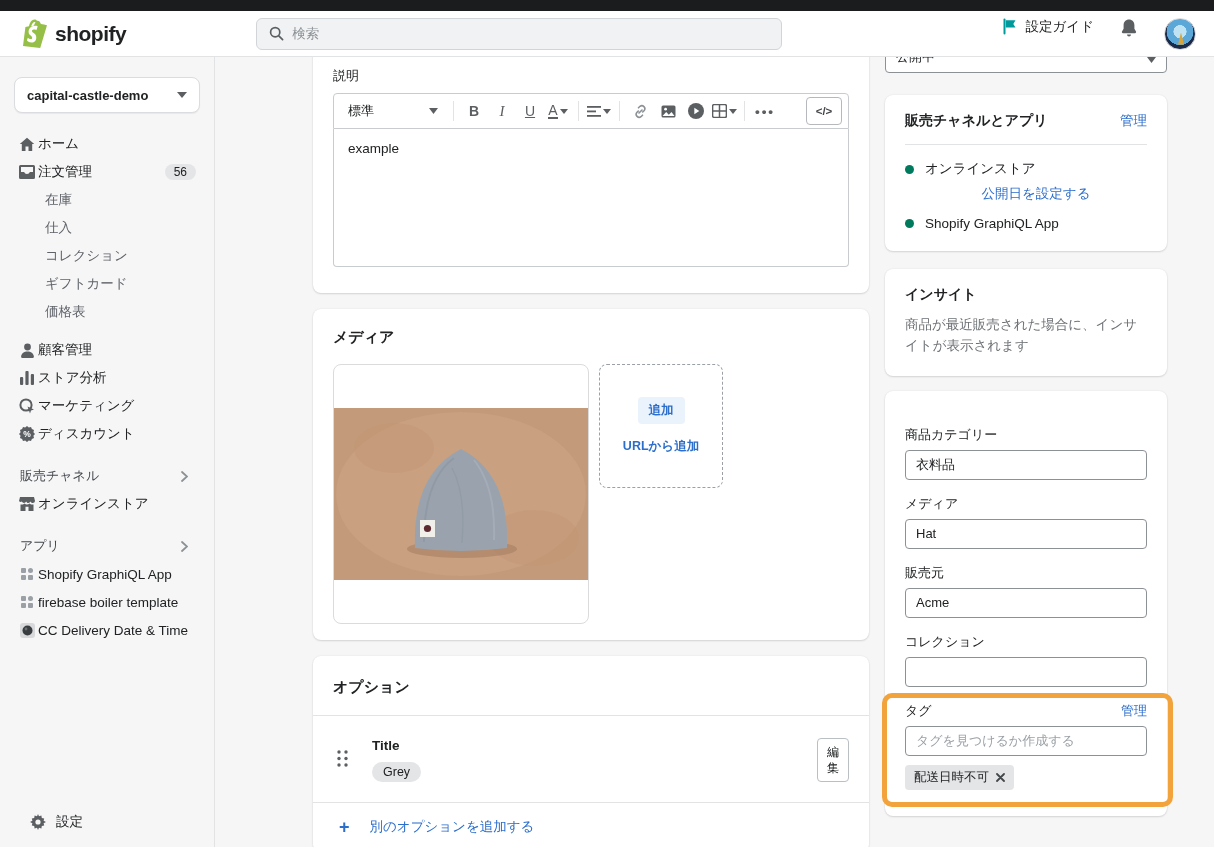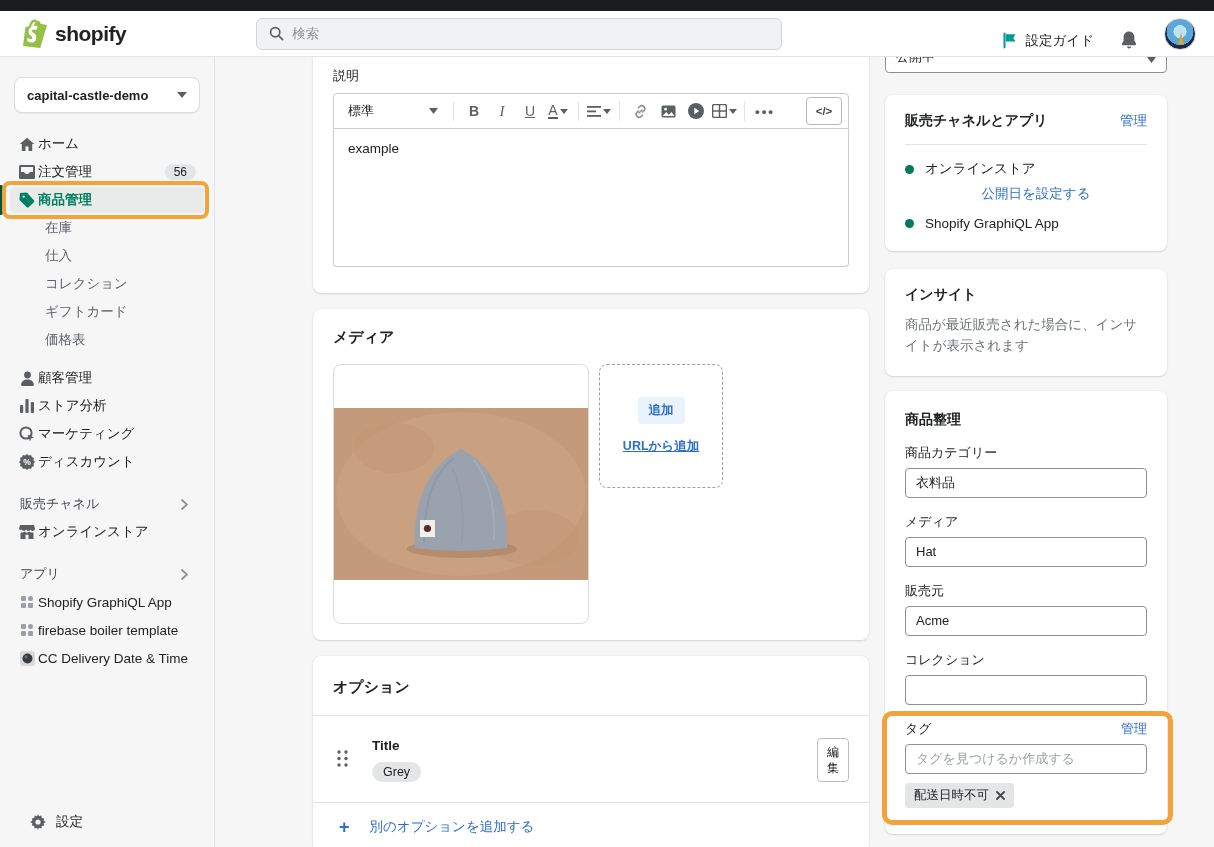--- a/index.html
+++ b/index.html
@@ -8,21 +8,21 @@
   svg { display:block; }
 
   
   .top-dark { height:11px; background:#1a1c1d; }
   .header { height:46px; background:#fff; border-bottom:1px solid #e1e3e5; display:flex; align-items:center; padding:0 18px 0 22px; }
   .logo { display:flex; align-items:center; gap:7px; }
   .logo-word { font-size:21px; font-weight:bold; letter-spacing:-0.5px; }
   .search-box { margin-left:130px; width:526px; height:32px; background:#f1f2f3; border:1px solid #d2d5d8; border-radius:6px; display:flex; align-items:center; gap:8px; padding:0 12px; }
   .search-box input { border:none; outline:none; background:transparent; font-size:13.5px; color:#202223; width:100%; font-family:inherit; }
   .search-box input::placeholder { color:#8c9196; }
-  .header-right { margin-left:auto; display:flex; align-items:flex-end; gap:26px; }
+  .header-right { margin-left:auto; display:flex; align-items:flex-start; gap:26px; }
   .setup-guide { display:flex; align-items:center; gap:8px; font-size:13.5px; color:#202223; cursor:pointer; }
   .avatar { width:32px; height:32px; border-radius:50%; background:radial-gradient(circle at 50% 42%, #bfe3f2 0 28%, #5aa7d8 29% 58%, #1c2a49 59% 100%); border:1px solid #d9dbdd; position:relative; overflow:hidden; }
   .avatar:after { content:""; position:absolute; left:13px; top:14px; width:6px; height:12px; background:#d9a43a; clip-path:polygon(50% 0,100% 100%,0 100%); }
 
   
   .app { display:flex; height:790px; }
   .sidebar { width:215px; border-right:1px solid #e1e3e5; background:#f6f6f7; position:relative; padding-top:20px; flex-shrink:0; }
   .content { flex:1; display:flex; gap:16px; padding:0 47px 0 98px; overflow:hidden; align-items:flex-start; }
 
   
@@ -58,21 +58,21 @@
   .code-btn { margin-left:auto; width:36px; height:28px; border:1px solid #b5b9bd; border-radius:4px; display:flex; align-items:center; justify-content:center; font-size:11.5px; font-weight:bold; color:#44474a; cursor:pointer; }
   .rte-area { border:1px solid #c9cccf; border-top:none; border-radius:0 0 4px 4px; height:138px; padding:12px 14px; font-size:13.5px; }
 
   
   .media-card { margin-top:16px; padding:19px 20px 16px; }
   .card-title { font-size:15px; font-weight:bold; }
   .media-body { display:flex; margin-top:17px; align-items:flex-start; }
   .media-thumb { width:256px; height:260px; border:1px solid #d9dbdd; border-radius:8px; background:#fff; display:flex; align-items:center; overflow:hidden; cursor:pointer; }
   .media-add { width:124px; height:124px; margin-left:10px; border:1px dashed #9aa0a5; border-radius:8px; display:flex; flex-direction:column; align-items:center; justify-content:center; gap:14px; }
   .add-btn { background:#eaf2fb; color:#2c6ecb; font-size:12.5px; font-weight:bold; border:none; border-radius:4px; padding:5px 11px; cursor:pointer; font-family:inherit; }
-  .url-link { color:#2c6ecb; font-size:12.5px; font-weight:bold; text-decoration:underline; cursor:pointer; }
+  .url-link { color:#2c6ecb; font-size:12.5px; font-weight:bold; cursor:pointer; }
 
   
   .options-card { margin-top:16px; }
   .options-head { padding:22px 20px 18px; }
   .opt-row { border-top:1px solid #e1e3e5; padding:22px 20px 20px 24px; display:flex; align-items:flex-start; }
   .drag-handle { margin-top:12px; cursor:grab; }
   .opt-main { margin-left:24px; }
   .opt-name { font-weight:bold; font-size:13.5px; }
   .chip { display:inline-block; background:#e4e5e7; border-radius:10px; padding:3px 11px; font-size:12.5px; margin-top:9px; }
   .edit-btn { margin-left:auto; width:32px; border:1px solid #babfc3; border-radius:4px; background:#fff; padding:5px 8px; font-size:12px; line-height:1.35; color:#202223; text-align:center; word-break:break-all; cursor:pointer; font-family:inherit; }
@@ -170,30 +170,20 @@
     <div class="nav-item">
       <span class="nicon">
           <svg width="16" height="14" viewBox="0 0 16 14">
             <path d="M1.5 0h13A1.5 1.5 0 0 1 16 1.5v11A1.5 1.5 0 0 1 14.5 14h-13A1.5 1.5 0 0 1 0 12.5v-11A1.5 1.5 0 0 1 1.5 0zm.5 2v5h3.2c.3 1.2 1.4 2 2.8 2s2.5-.8 2.8-2H14V2H2z" fill="#5c5f62"></path>
           </svg>
         </span>
       <span>注文管理</span>
       <span class="badge">56</span>
     </div>
 
-    <div class="nav-item active">
-      <span class="active-bar"></span>
-      <span class="hl-ring"></span>
-      <span class="nicon">
-          <svg width="16" height="16" viewBox="0 0 16 16">
-            <path d="M7.2.5L1 1 .5 7.2a1.6 1.6 0 0 0 .5 1.3l6.6 6.6a1.6 1.6 0 0 0 2.3 0l4.7-4.7a1.6 1.6 0 0 0 0-2.3L8.4 1A1.6 1.6 0 0 0 7.2.5zM4.6 5.8a1.2 1.2 0 1 1 0-2.4 1.2 1.2 0 0 1 0 2.4z" fill="#008060"></path>
-          </svg>
-        </span>
-      <span>商品管理</span>
-    </div>
 
     <div class="nav-item sub">
         <span>在庫</span>
       </div>
     <div class="nav-item sub">
         <span>仕入</span>
       </div>
     <div class="nav-item sub">
         <span>コレクション</span>
       </div>
@@ -469,21 +459,20 @@
           <span>Shopify GraphiQL App</span>
         </div>
       </div>
 
       <div class="card insights-card">
         <div class="sec-title">インサイト</div>
         <div class="muted-text">商品が最近販売された場合に、インサイトが表示されます</div>
       </div>
 
       <div class="card org-card">
-        <div class="sec-title">商品整理</div>
 
         <div class="org-label">商品カテゴリー</div>
         <input class="org-input" value="衣料品" style="">
 
         <div class="org-label">メディア</div>
         <input class="org-input" value="Hat" style="">
 
         <div class="org-label">販売元</div>
         <input class="org-input" value="Acme" style="">
 

